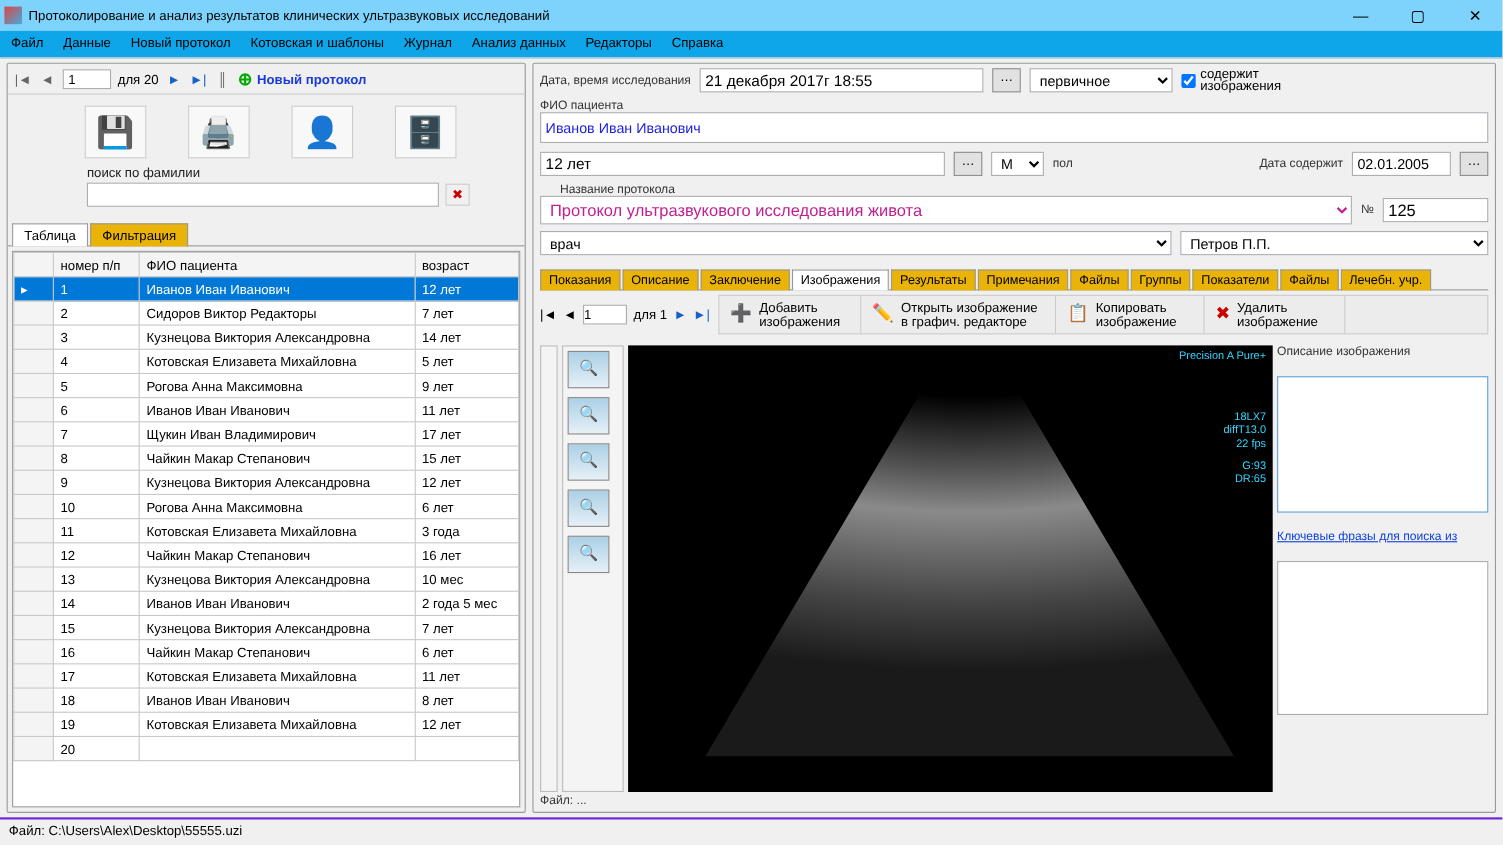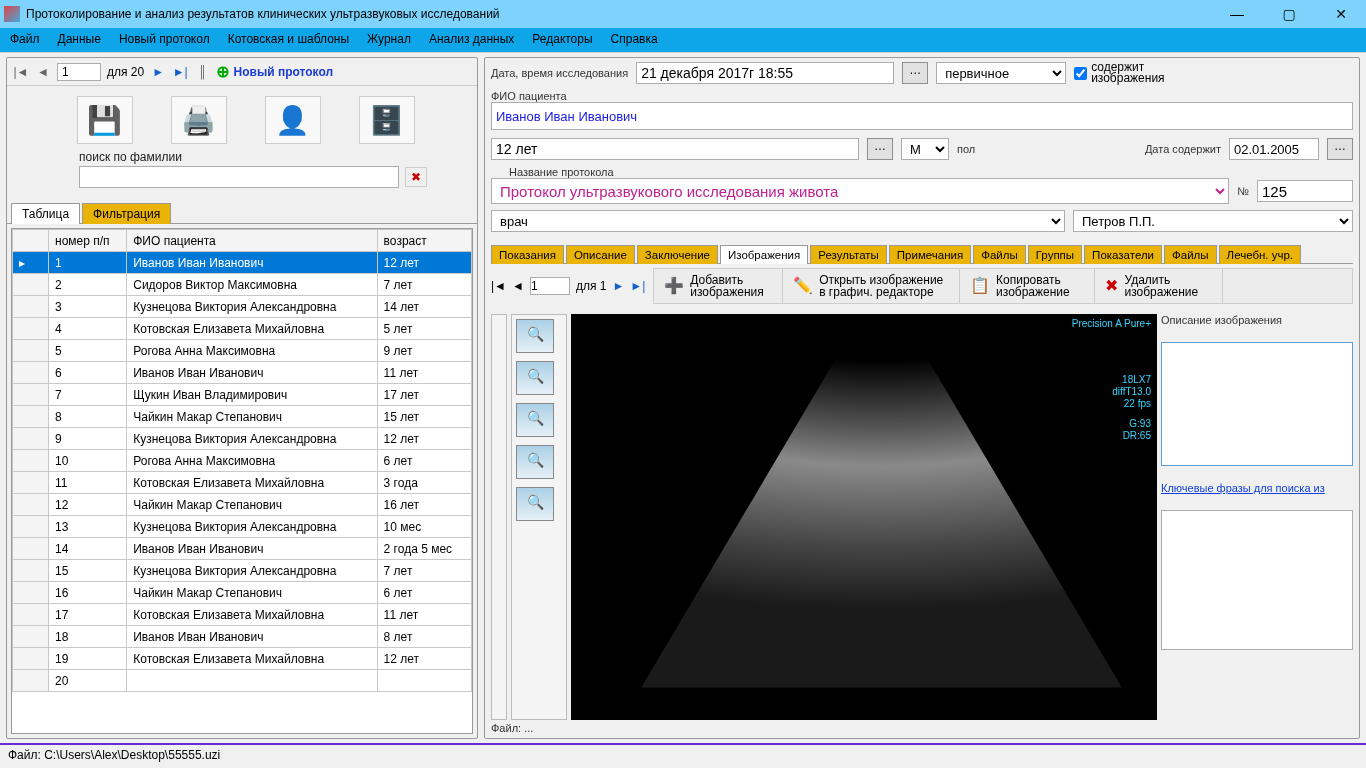--- a/index.html
+++ b/index.html
@@ -128,21 +128,21 @@
             </tr>
             <tr class="selected">
               <td class="rowhdr">▸</td>
               <td>1</td>
               <td>Иванов Иван Иванович</td>
               <td>12 лет</td>
             </tr>
             <tr>
               <td class="rowhdr"></td>
               <td>2</td>
-              <td>Сидоров Виктор Максимовна</td>
+              <td>Сидоров Виктор Редакторы</td>
               <td>7 лет</td>
             </tr>
             <tr>
               <td class="rowhdr"></td>
               <td>3</td>
               <td>Кузнецова Виктория Александровна</td>
               <td>14 лет</td>
             </tr>
             <tr>
               <td class="rowhdr"></td>

